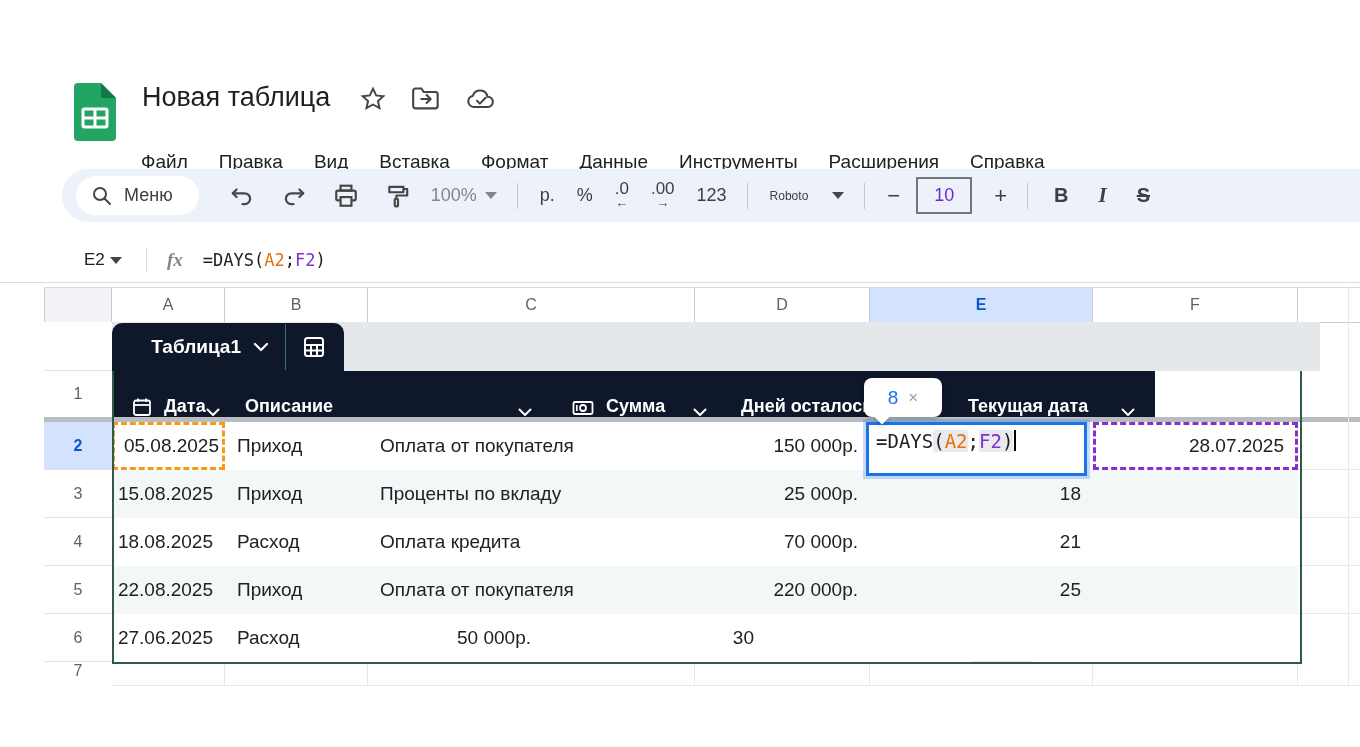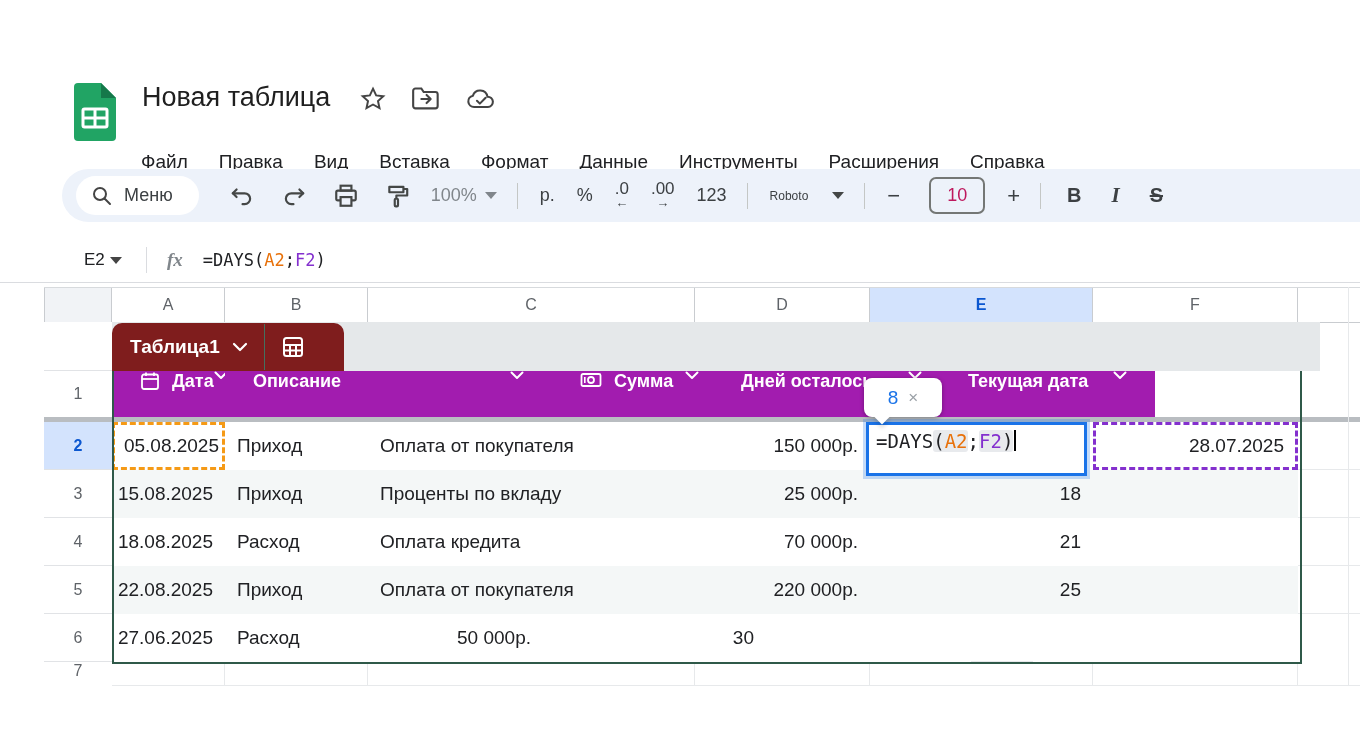--- a/index.html
+++ b/index.html
@@ -20,22 +20,22 @@
                height:39px;padding:0 26px 0 16px;margin-left:14px;font-size:18px;color:#3c4043;}
   .tb-icon{width:26px;height:26px;margin-left:17px;flex:0 0 auto;color:#444746;}
   .tb-txt{font-size:18px;color:#3c4043;margin-left:22px;white-space:nowrap;}
   .tb-divider{width:1px;height:26px;background:#c4c7c5;margin-left:20px;}
   .zoom-sel{color:#80868b;font-size:18px;margin-left:20px;display:flex;align-items:center;gap:8px;}
   .caret{display:inline-block;width:0;height:0;border-left:6px solid transparent;
          border-right:6px solid transparent;border-top:7px solid currentColor;}
   .dec-btn{display:flex;flex-direction:column;align-items:center;line-height:14px;margin-left:22px;
            font-size:17px;color:#3c4043;}
   .dec-btn small{font-size:13px;}
-  .fontsize-box{width:52px;height:33px;border:2px solid #747775;border-radius:7px;display:flex;
-                align-items:center;justify-content:center;font-size:18px;color:#be185d;margin-left:29px;background:transparent;}
+  .fontsize-box{width:52px;height:33px;border:2px solid #747775;border-radius:0;display:flex;
+                align-items:center;justify-content:center;font-size:18px;color:#6d28d9;margin-left:16px;background:transparent;}
   .bold-b{font-weight:bold;font-size:20px;margin-left:26px;}
   .ital-i{font-style:italic;font-family:"Liberation Serif",serif;font-weight:bold;font-size:21px;margin-left:30px;}
   .strike-s{font-weight:bold;font-size:20px;text-decoration:line-through;margin-left:30px;}
 
   
   .formulabar{position:absolute;left:0;top:238px;width:1360px;height:44px;background:#fff;
               border-bottom:1px solid #dadce0;display:flex;align-items:center;}
   .namebox{margin-left:84px;font-size:17px;color:#202124;width:86px;}
   .namebox-caret{width:0;height:0;border-left:6px solid transparent;border-right:6px solid transparent;
                  border-top:7px solid #444;margin-left:6px;}
@@ -62,33 +62,33 @@
   .colheads .cell{box-sizing:border-box;background:#fff;border-right:1px solid #c9ccd0;
                   border-bottom:1px solid #c9ccd0;display:flex;align-items:center;justify-content:center;
                   font-size:16px;color:#5f6368;}
   .colheads .corner{background:#f1f3f6;border-left:1px solid #c9ccd0;}
   .colheads .selected{background:#d3e3fd;color:#0b57d0;font-weight:bold;}
 
   
   .tabstrip{top:322px;height:49px;}
   .tabstrip .gut{box-sizing:border-box;background:#fff;border-bottom:1px solid #e1e3e6;}
   .tabstrip .band{width:1208px;background:#e5e8ea;position:relative;}
-  .table-chip{position:absolute;left:0;top:1px;height:48px;min-width:232px;background:#7f1d1d;
-              border-radius:10px 10px 0 0;display:flex;align-items:center;color:#fff;}
+  .table-chip{position:absolute;left:0;top:1px;height:48px;min-width:232px;background:#0f172a;
+              border-radius:10px 10px 0 0;display:flex;align-items:center;color:#fff;justify-content:flex-end;}
   .table-chip .chip-name{font-size:19px;font-weight:bold;margin-left:18px;}
   .chip-chev{margin-left:12px;}
   .chip-div{width:1px;height:46px;background:#44705e;margin-left:16px;}
   .chip-icon{margin:0 18px 0 16px;}
 
   
   .hrow{top:371px;height:46px;}
   .hrow .gut{box-sizing:border-box;background:#fff;display:flex;align-items:center;justify-content:center;
              font-size:16px;color:#5f6368;}
-  .hcell{box-sizing:border-box;background:#a21caf;color:#fff;display:flex;align-items:flex-start;
-         padding:0 28px;font-size:18px;font-weight:bold;overflow:hidden;white-space:nowrap;}
+  .hcell{box-sizing:border-box;background:#0f172a;color:#fff;display:flex;align-items:flex-end;
+         padding:0 20px;font-size:18px;font-weight:bold;overflow:hidden;white-space:nowrap;}
   .hcell .chev{margin-left:auto;flex:0 0 auto;}
   .hcell .hic{margin-right:12px;flex:0 0 auto;}
 
   .freeze-divider{position:absolute;left:44px;top:417px;width:1316px;height:5px;background:#b9bdc1;}
 
   
   .drow{height:48px;}
   .drow .gut{box-sizing:border-box;background:#fff;border-bottom:1px solid #e1e3e6;display:flex;
              align-items:center;justify-content:center;font-size:16px;color:#5f6368;}
   .drow .gut.sel{background:#d3e3fd;color:#0b57d0;font-weight:bold;}

